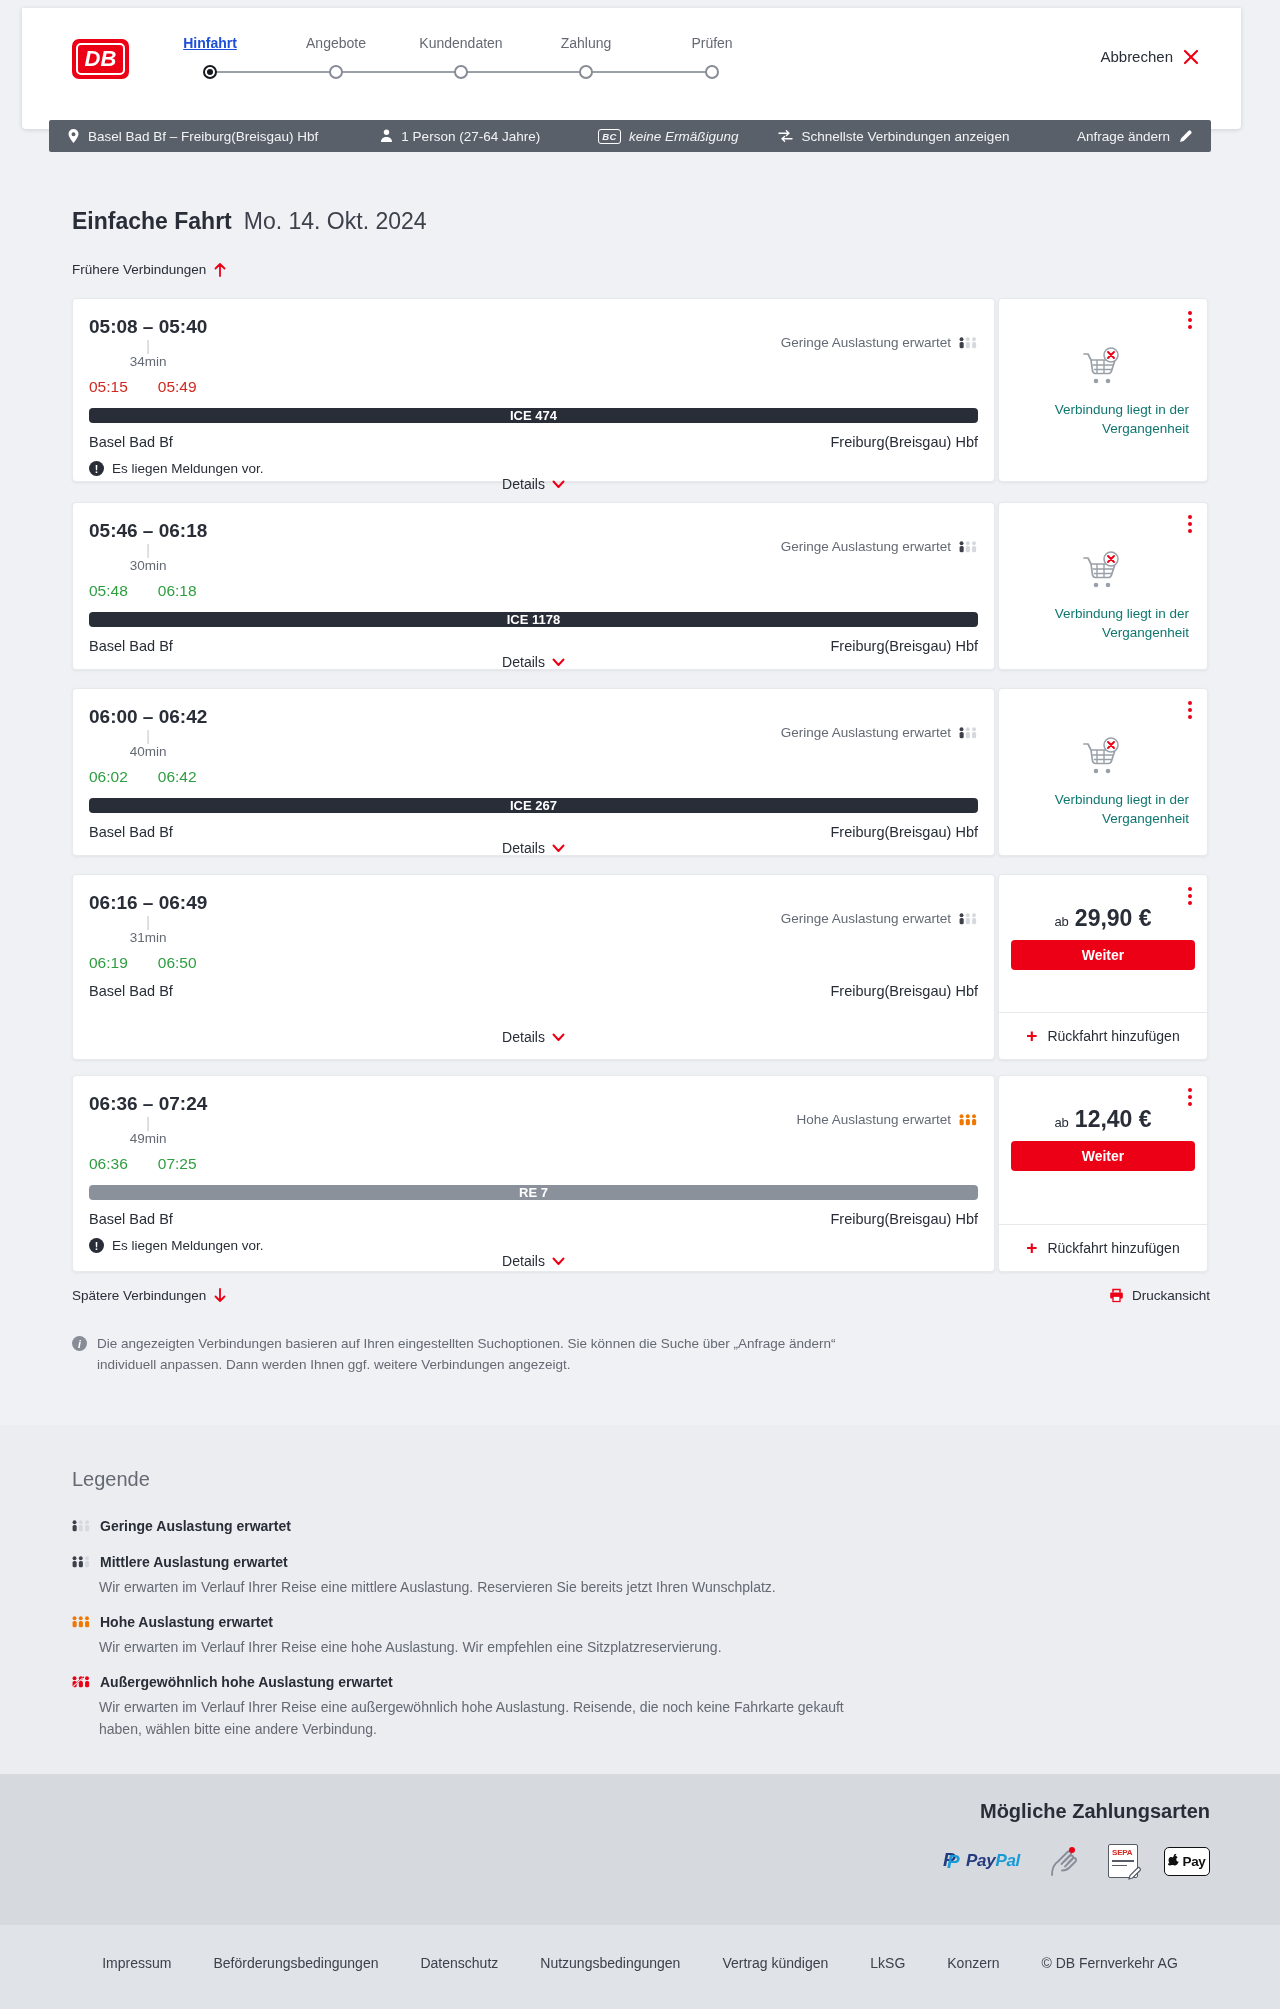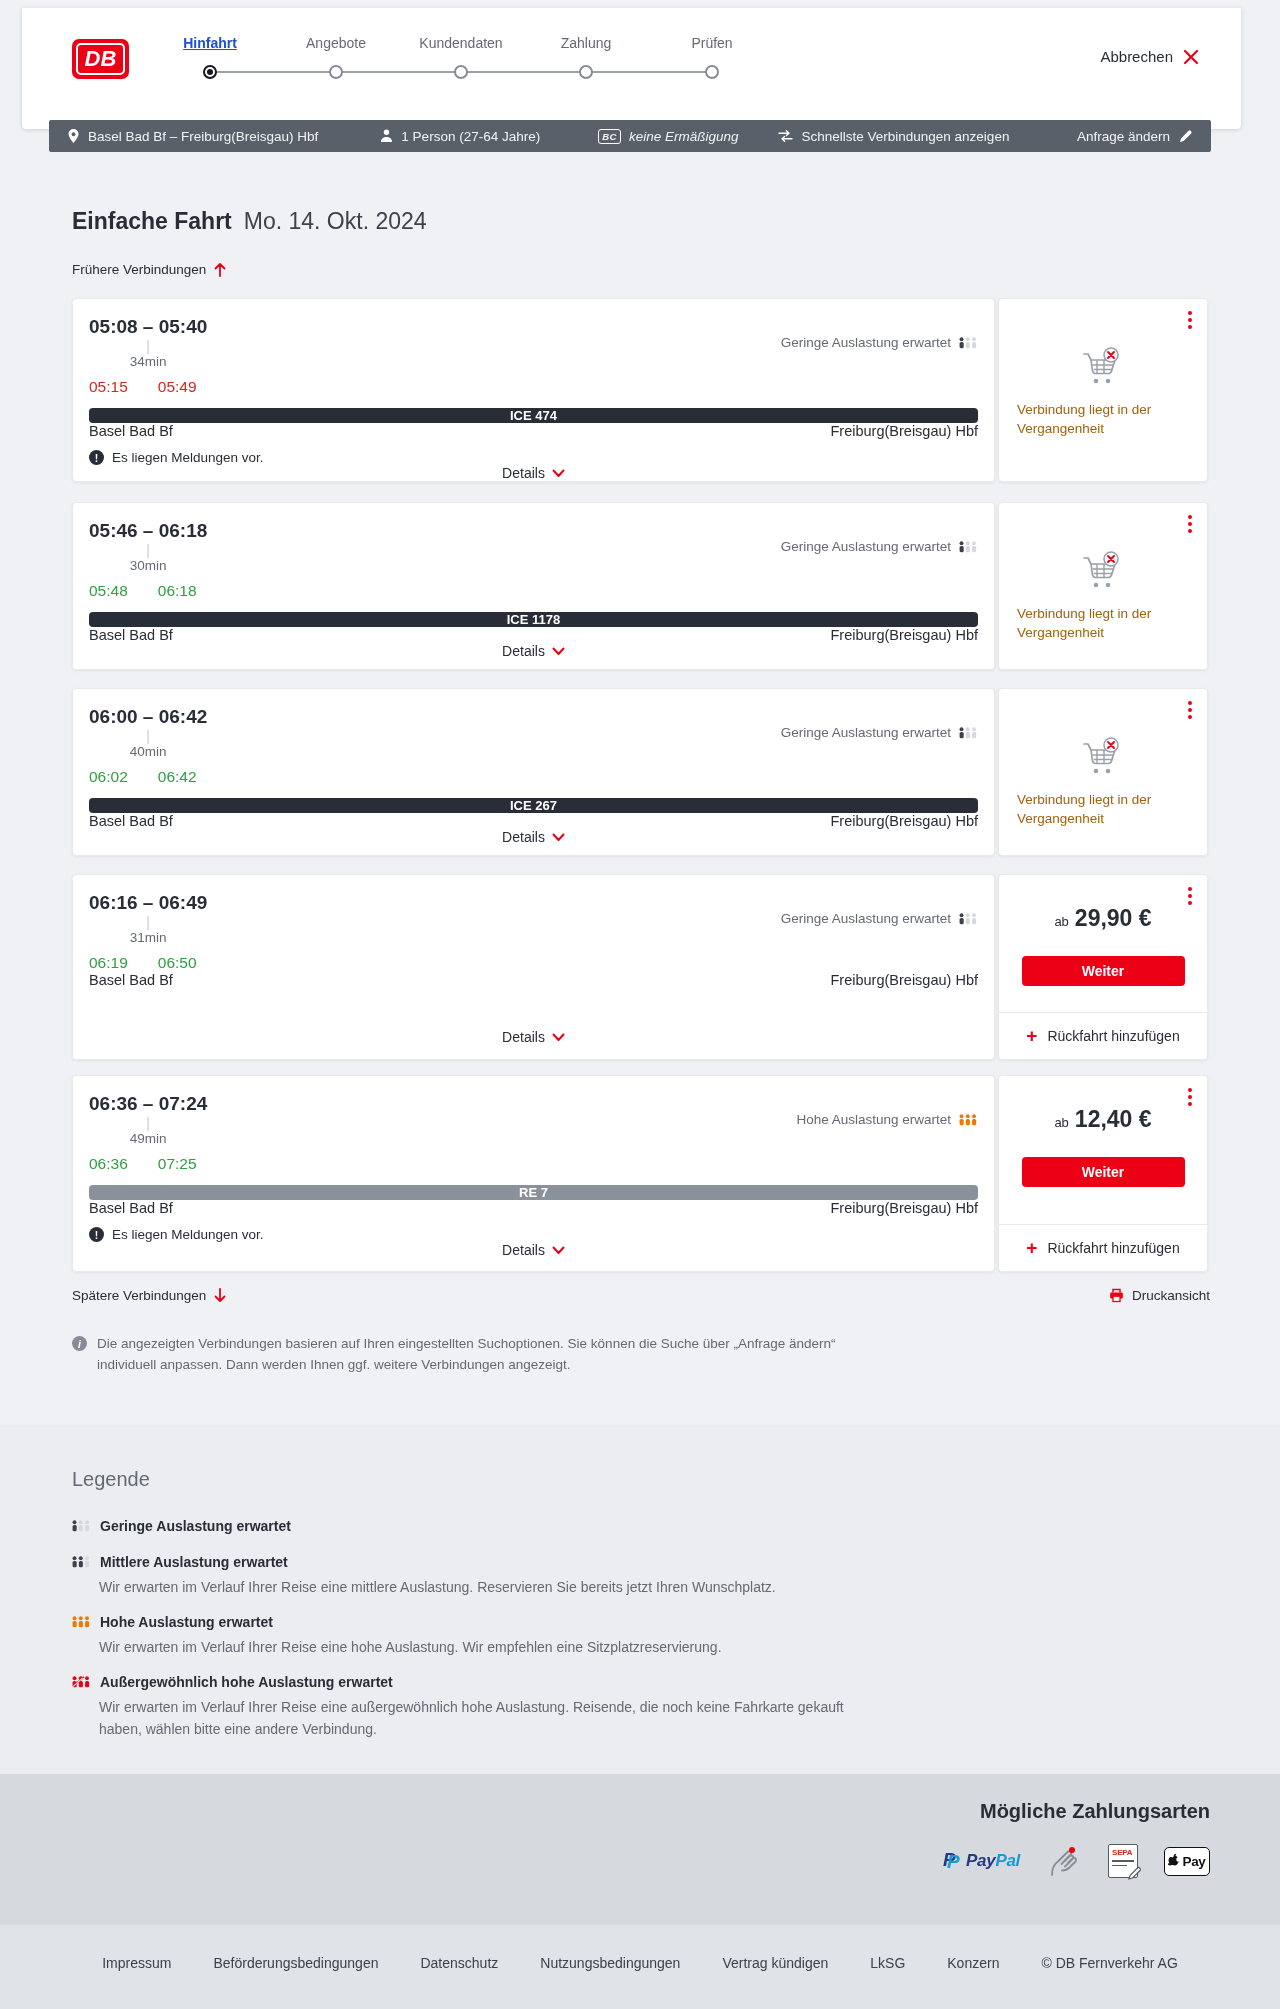--- a/index.html
+++ b/index.html
@@ -53,37 +53,37 @@
   .vbar { color:#c8ccd2; margin:0 10px; font-size:14px; }
   .duration { font-size:13.5px; color:#646973; }
   .occupancy { display:flex; align-items:center; gap:8px; }
   .occ-label { font-size:13.5px; color:#646973; }
   .rt-times { display:flex; gap:30px; margin-top:9px; font-size:15.5px; }
   .rt-times.ontime { color:#2f9e41; }
   .rt-times.delayed { color:#d0281e; }
   .train-bar { margin-top:12px; height:30px; border-radius:4px; background:#282d37; color:#fff;
     display:flex; align-items:center; justify-content:center; font-size:13px; font-weight:bold; cursor:pointer; }
   .train-bar.re { background:#8b919b; }
-  .stations { display:flex; justify-content:space-between; font-size:14.5px; color:#282d37; }
+  .stations { display:flex; justify-content:space-between; margin-top:11px; font-size:14.5px; color:#282d37; }
   .messages { display:flex; align-items:center; gap:8px; margin-top:11px; font-size:13.5px; color:#282d37; }
   .round-icon { width:15px; height:15px; border-radius:50%; background:#282d37; color:#fff; font-size:10.5px; font-weight:bold;
     display:inline-flex; align-items:center; justify-content:center; flex:0 0 auto; }
   .details { margin-top:auto; align-self:center; display:flex; align-items:center; gap:7px; font-size:14px; color:#282d37; cursor:pointer; padding-bottom:2px; }
 
   .side-panel { position:absolute; left:998px; width:210px; background:#fff; border:1px solid #e7e9ed; border-radius:4px;
     box-shadow:0 1px 3px rgba(40,45,55,.07); }
   .kebab { position:absolute; top:10px; right:13px; display:flex; flex-direction:column; gap:3px; cursor:pointer; padding:2px; }
   .kebab i { width:4px; height:4px; border-radius:50%; background:#ec0016; }
   .past-content { display:flex; flex-direction:column; align-items:center; padding:48px 18px 0; }
-  .past-text { margin-top:12px; font-size:13.5px; color:#a16207; text-align:left; line-height:1.4; }
+  .past-text { margin-top:12px; font-size:13.5px; color:#0f766e; text-align:right; line-height:1.4; }
   .price-content { display:flex; flex-direction:column; align-items:center; height:100%; }
   .price-line { margin-top:30px; display:flex; align-items:baseline; gap:6px; }
   .price-line .ab { font-size:13px; color:#282d37; }
   .price-line .price { font-size:23px; font-weight:800; color:#282d37; }
-  .weiter { margin-top:24px; width:163px; height:30px; background:#ec0016; color:#fff; border:none; border-radius:4px;
+  .weiter { margin-top:8px; width:184px; height:30px; background:#ec0016; color:#fff; border:none; border-radius:4px;
     font-size:14px; font-weight:bold; font-family:inherit; cursor:pointer; }
   .panel-divider { margin-top:auto; width:100%; height:1px; background:#e6e8ec; }
   .add-return { display:flex; align-items:center; gap:10px; margin:13px 0 14px; font-size:14px; color:#282d37; cursor:pointer; }
   .plus { color:#ec0016; font-size:19px; font-weight:bold; line-height:1; }
 
   
   #later { position:absolute; left:72px; top:1288px; display:flex; align-items:center; gap:8px; font-size:13.5px; color:#282d37; cursor:pointer; }
   #print { position:absolute; right:70px; top:1288px; display:flex; align-items:center; gap:8px; font-size:13.5px; color:#282d37; cursor:pointer; }
   #info-note { position:absolute; left:72px; top:1334px; display:flex; gap:10px; width:800px; }
   #info-note .round-icon { background:#878c96; margin-top:2px; font-style:italic; }

